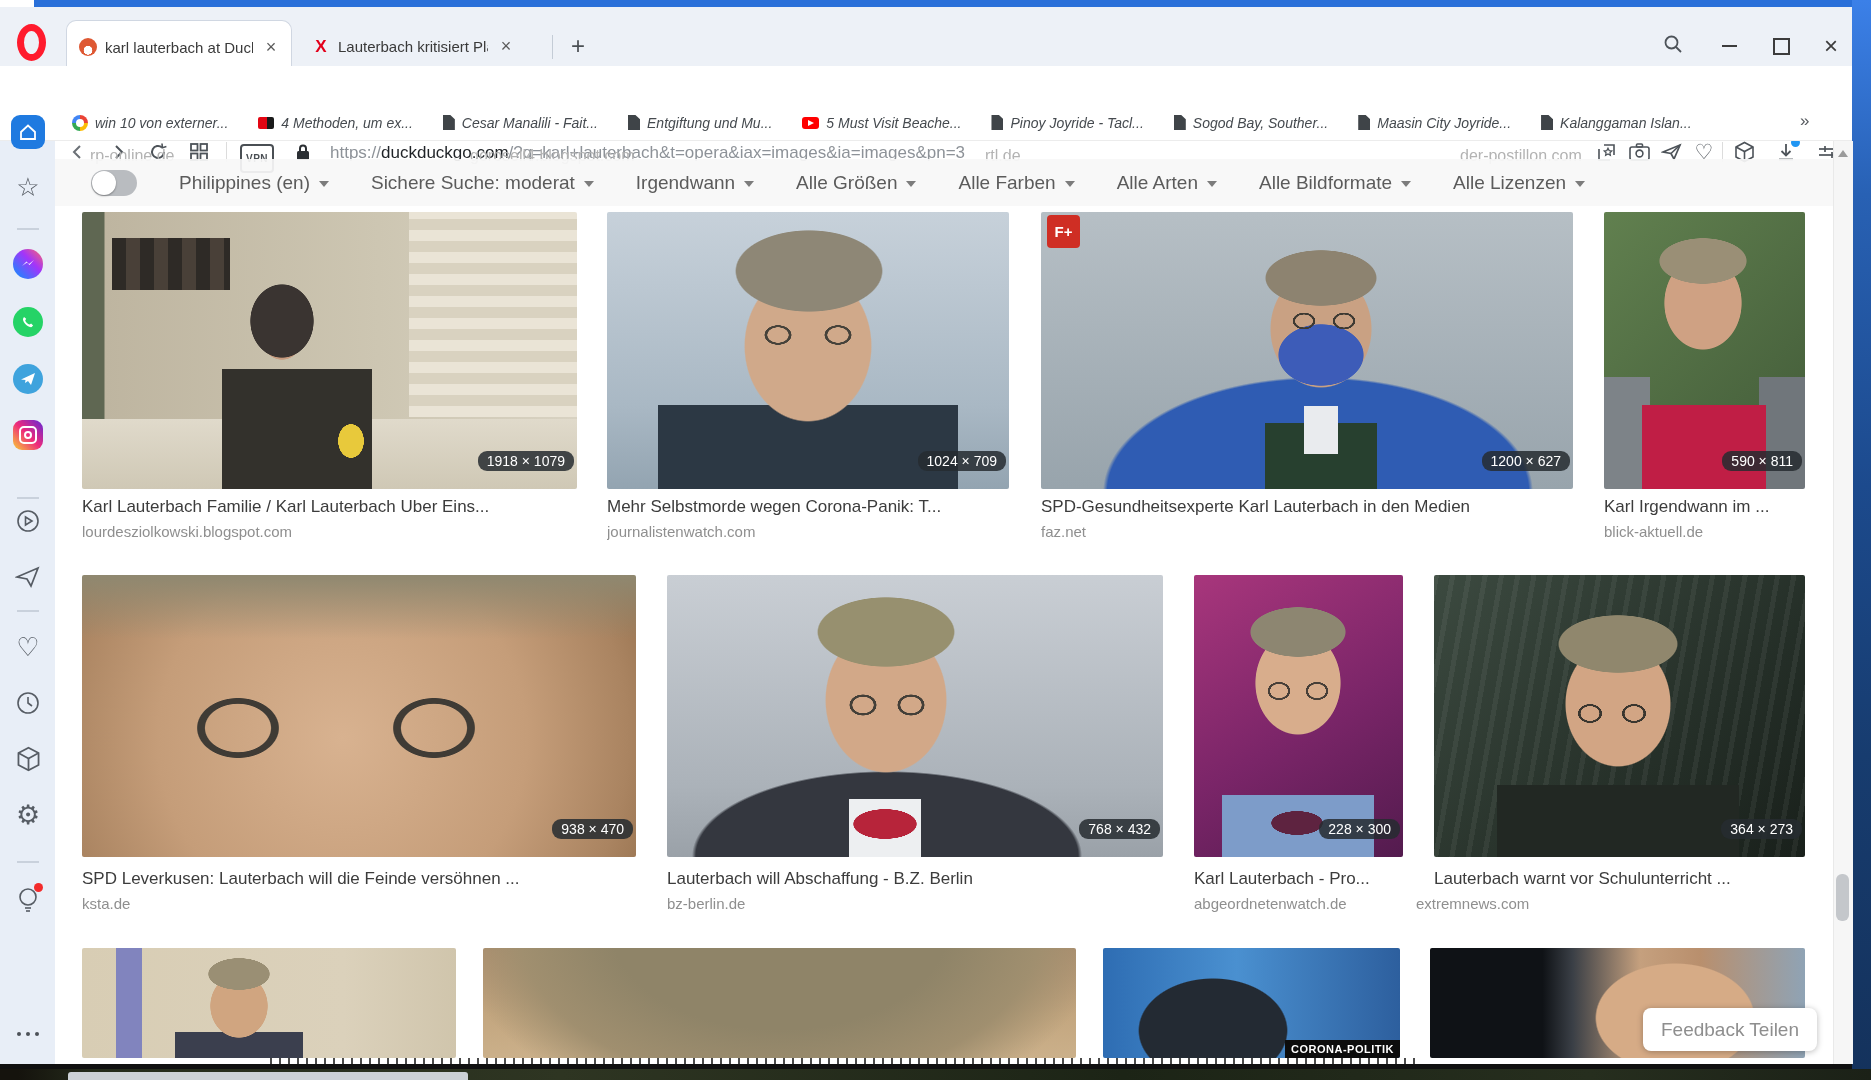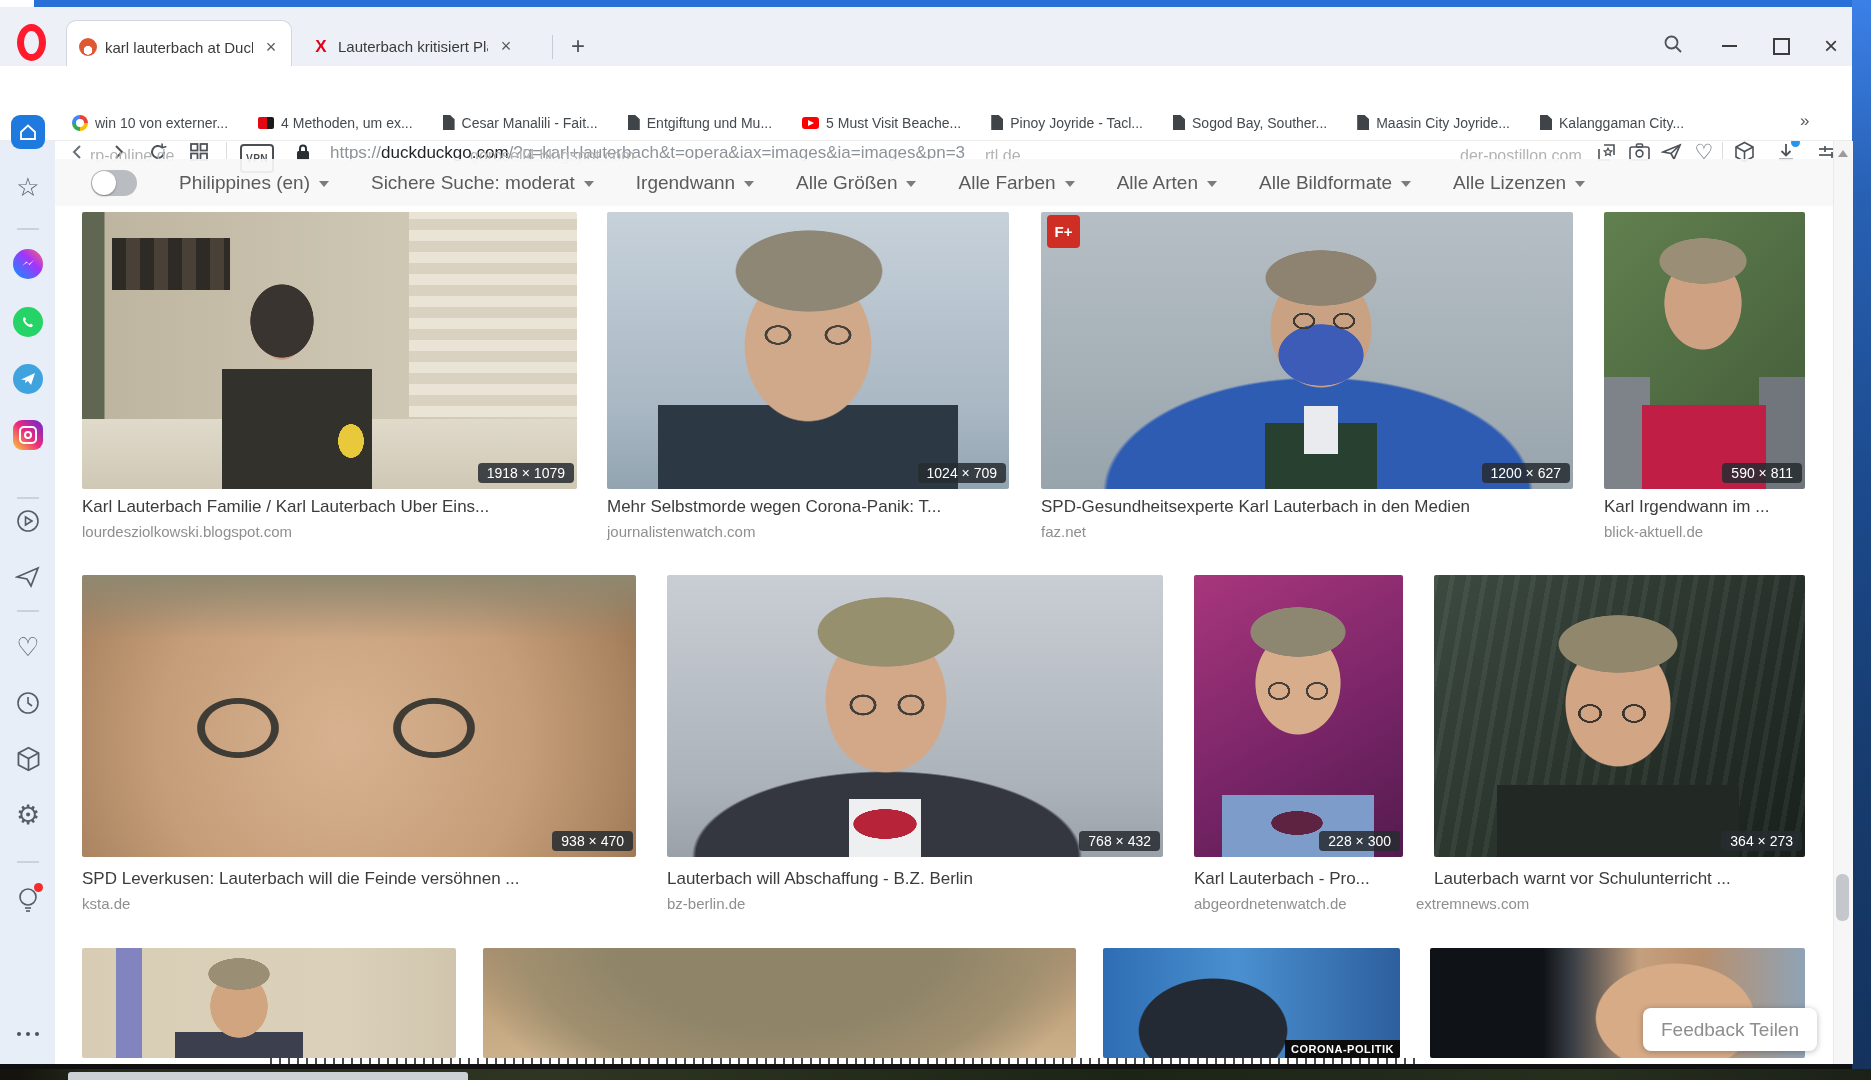--- a/index.html
+++ b/index.html
@@ -40,21 +40,21 @@
   .vpn-badge{left:240px;top:78px;border:2px solid #4a4f54;border-radius:4px;color:#4a4f54;
     font-size:10px;font-weight:bold;padding:7px 4px;letter-spacing:.5px;}
   .url{left:330px;top:77px;width:1240px;font-size:17px;white-space:nowrap;overflow:hidden;}
   .url .dim{color:#8d9298;} .url .host{color:#1f2327;}
   .glyph-btn{font-size:19px;color:#4d5359;}
   .dl-dot{position:absolute;right:-2px;top:-3px;width:9px;height:9px;border-radius:50%;background:#2196f3;}
 
   
   .bookmarks{left:0;top:105px;width:1852px;height:36px;background:#fff;border-bottom:1px solid #ececec;
     display:flex;align-items:center;padding-left:72px;box-sizing:border-box;gap:30px;}
-  .bm{display:flex;align-items:center;gap:7px;font-size:14px;color:#454a4f;white-space:nowrap;}
+  .bm{display:flex;align-items:center;gap:7px;font-size:14px;color:#454a4f;white-space:nowrap;font-style:italic;}
   .bm-page{width:12px;height:15px;background:#3f4448;
     clip-path:polygon(0 0,62% 0,100% 28%,100% 100%,0 100%);}
   .bm-g{width:16px;height:16px;border-radius:50%;
     background:conic-gradient(#ea4335 0 25%,#fbbc05 25% 50%,#34a853 50% 75%,#4285f4 75% 100%);
     position:relative;}
   .bm-g::after{content:"";position:absolute;left:4px;top:4px;width:8px;height:8px;border-radius:50%;background:#fff;}
   .bm-red{width:16px;height:12px;border-radius:2px;
     background:linear-gradient(90deg,#e30613 0 55%,#1a1a1a 55%);}
   .bm-yt{width:17px;height:12px;border-radius:3px;background:#f00;position:relative;}
   .bm-yt::after{content:"";position:absolute;left:6px;top:3px;border-left:6px solid #fff;
@@ -82,22 +82,22 @@
   .filterbar{left:55px;top:159px;width:1778px;height:47px;background:rgba(248,248,248,.93);
     display:flex;align-items:center;gap:42px;padding-left:36px;box-sizing:border-box;}
   .toggle{width:46px;height:26px;border-radius:13px;background:#b9bcc0;position:relative;flex:0 0 46px;}
   .toggle .knob{position:absolute;left:1px;top:1px;width:24px;height:24px;border-radius:50%;background:#fff;
     box-shadow:0 1px 2px rgba(0,0,0,.35);}
   .fitem{display:flex;align-items:center;gap:9px;font-size:19px;color:#5b5b5b;white-space:nowrap;}
   .caret{width:0;height:0;border-left:5px solid transparent;border-right:5px solid transparent;
     border-top:6px solid #7c7c7c;margin-top:2px;}
 
   .tile{overflow:hidden;background-repeat:no-repeat;border-radius:2px;}
-  .size-badge{position:absolute;right:3px;bottom:6px;background:rgba(38,43,48,.85);color:#fff;
-    font-size:14px;padding:2px 9px;border-radius:4px;}
+  .size-badge{position:absolute;right:3px;bottom:18px;background:rgba(38,43,48,.85);color:#fff;
+    font-size:14px;padding:2px 9px;border-radius:9px;}
   .r-title{font-size:17px;color:#3c3c3c;white-space:nowrap;overflow:hidden;display:block;}
   .r-domain{font-size:15px;color:#8f8f8f;white-space:nowrap;overflow:hidden;display:block;}
 
   
   .t-a{background-image:
     radial-gradient(closest-side,#e8c93b 98%,transparent),
     linear-gradient(#33312c,#33312c),
     radial-gradient(closest-side,#3a3431 98%,transparent),
     radial-gradient(closest-side,#c79b7e 98%,transparent),
     repeating-linear-gradient(0deg,#eae4d6 0 11px,#d9d2c0 11px 22px),
@@ -370,21 +370,21 @@
   <div class="bm">
       <span class="bm-page"></span>
       <span>Sogod Bay, Souther...</span>
     </div>
   <div class="bm">
       <span class="bm-page"></span>
       <span>Maasin City Joyride...</span>
     </div>
   <div class="bm">
       <span class="bm-page"></span>
-      <span>Kalanggaman City...</span>
+      <span>Kalanggaman Islan...</span>
     </div>
 </div>
 <div class="abs bm-overflow">»</div>
 
 <div class="abs sidebar"></div>
 <div class="abs sb sb-home" style="top:115px">
   <svg width="20" height="20" viewBox="0 0 20 20" fill="none" stroke="#fff" stroke-width="1.8">
       <path d="M3 10 L10 3.5 L17 10 V17 H3 Z"></path>
     </svg>
 </div>

